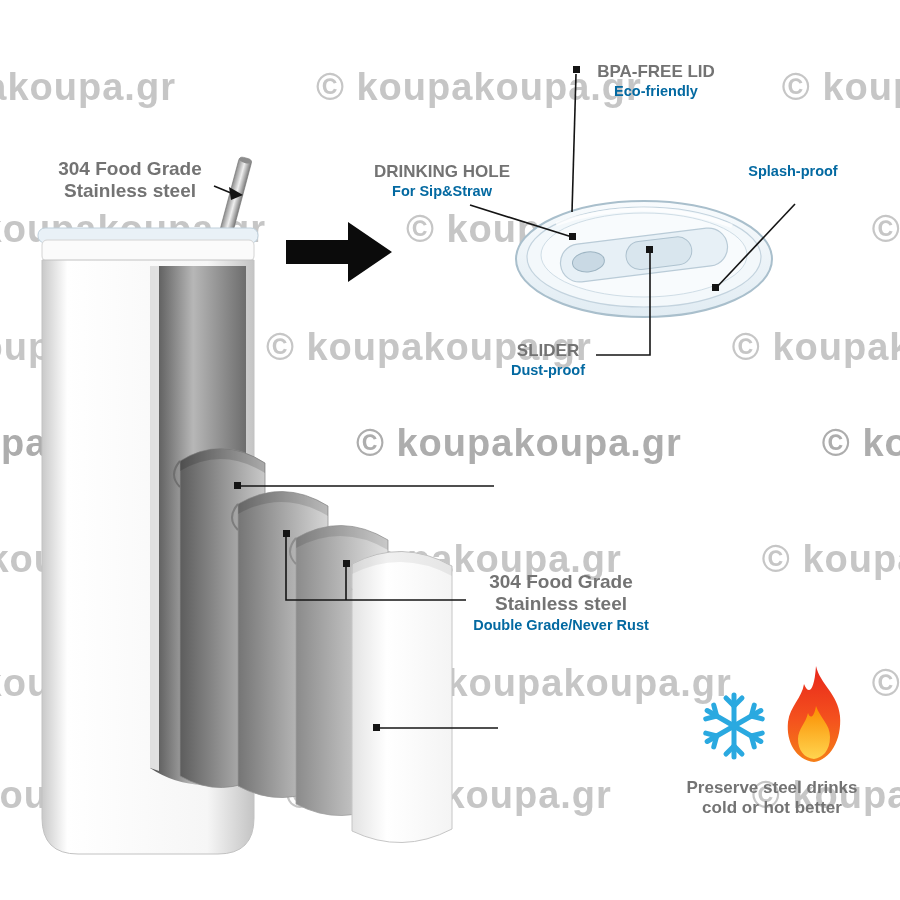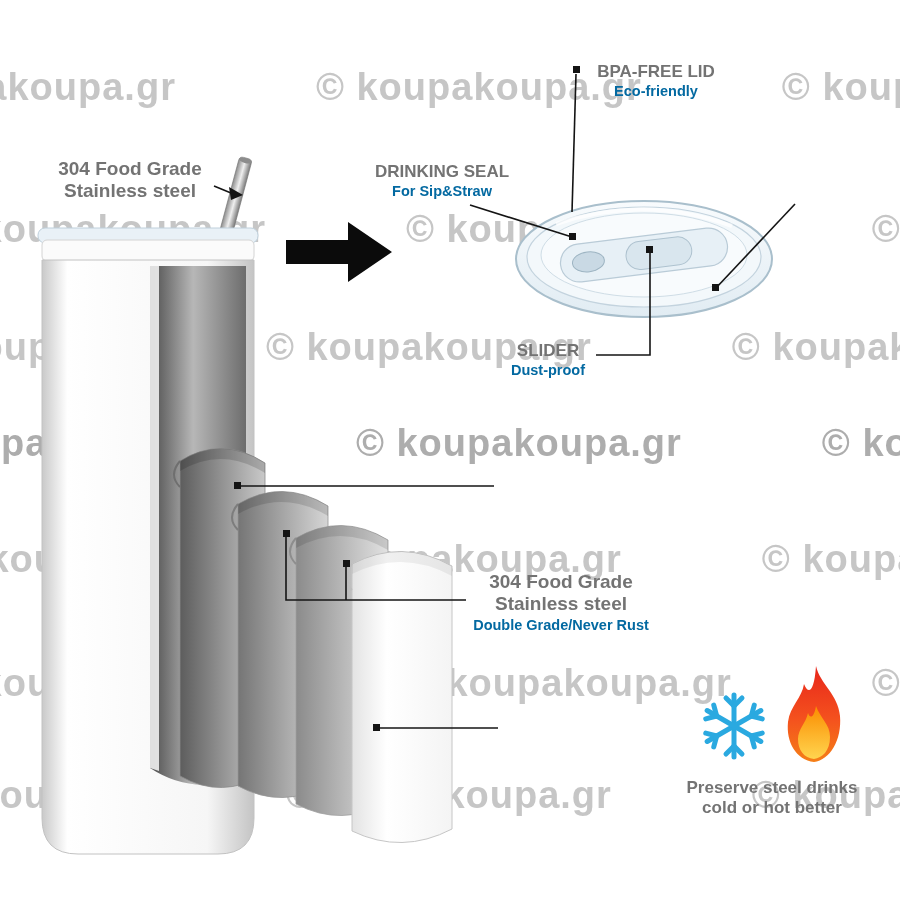--- a/index.html
+++ b/index.html
@@ -158,25 +158,26 @@
     <div class="t-bold t-big">304 Food Grade</div>
     <div class="t-bold t-big">Stainless steel</div>
   </div>
 
   <div class="label" style="left:589px;top:62px;width:134px;">
     <div class="t-bold">BPA-FREE LID</div>
     <div class="t-red">Eco-friendly</div>
   </div>
 
   <div class="label" style="left:366px;top:162px;width:152px;">
-    <div class="t-bold">DRINKING SEAL</div>
+    <div class="t-bold">DRINKING HOLE</div>
     <div class="t-red">For Sip&amp;Straw</div>
   </div>
 
   <div class="label" style="left:698px;top:162px;width:190px;">
+    <div class="t-red">Splash-proof</div>
   </div>
 
   <div class="label" style="left:498px;top:341px;width:100px;">
     <div class="t-bold">SLIDER</div>
     <div class="t-red">Dust-proof</div>
   </div>
 
 
   <div class="label" style="left:472px;top:571px;width:178px;">
     <div class="t-bold t-big">304 Food Grade</div>

